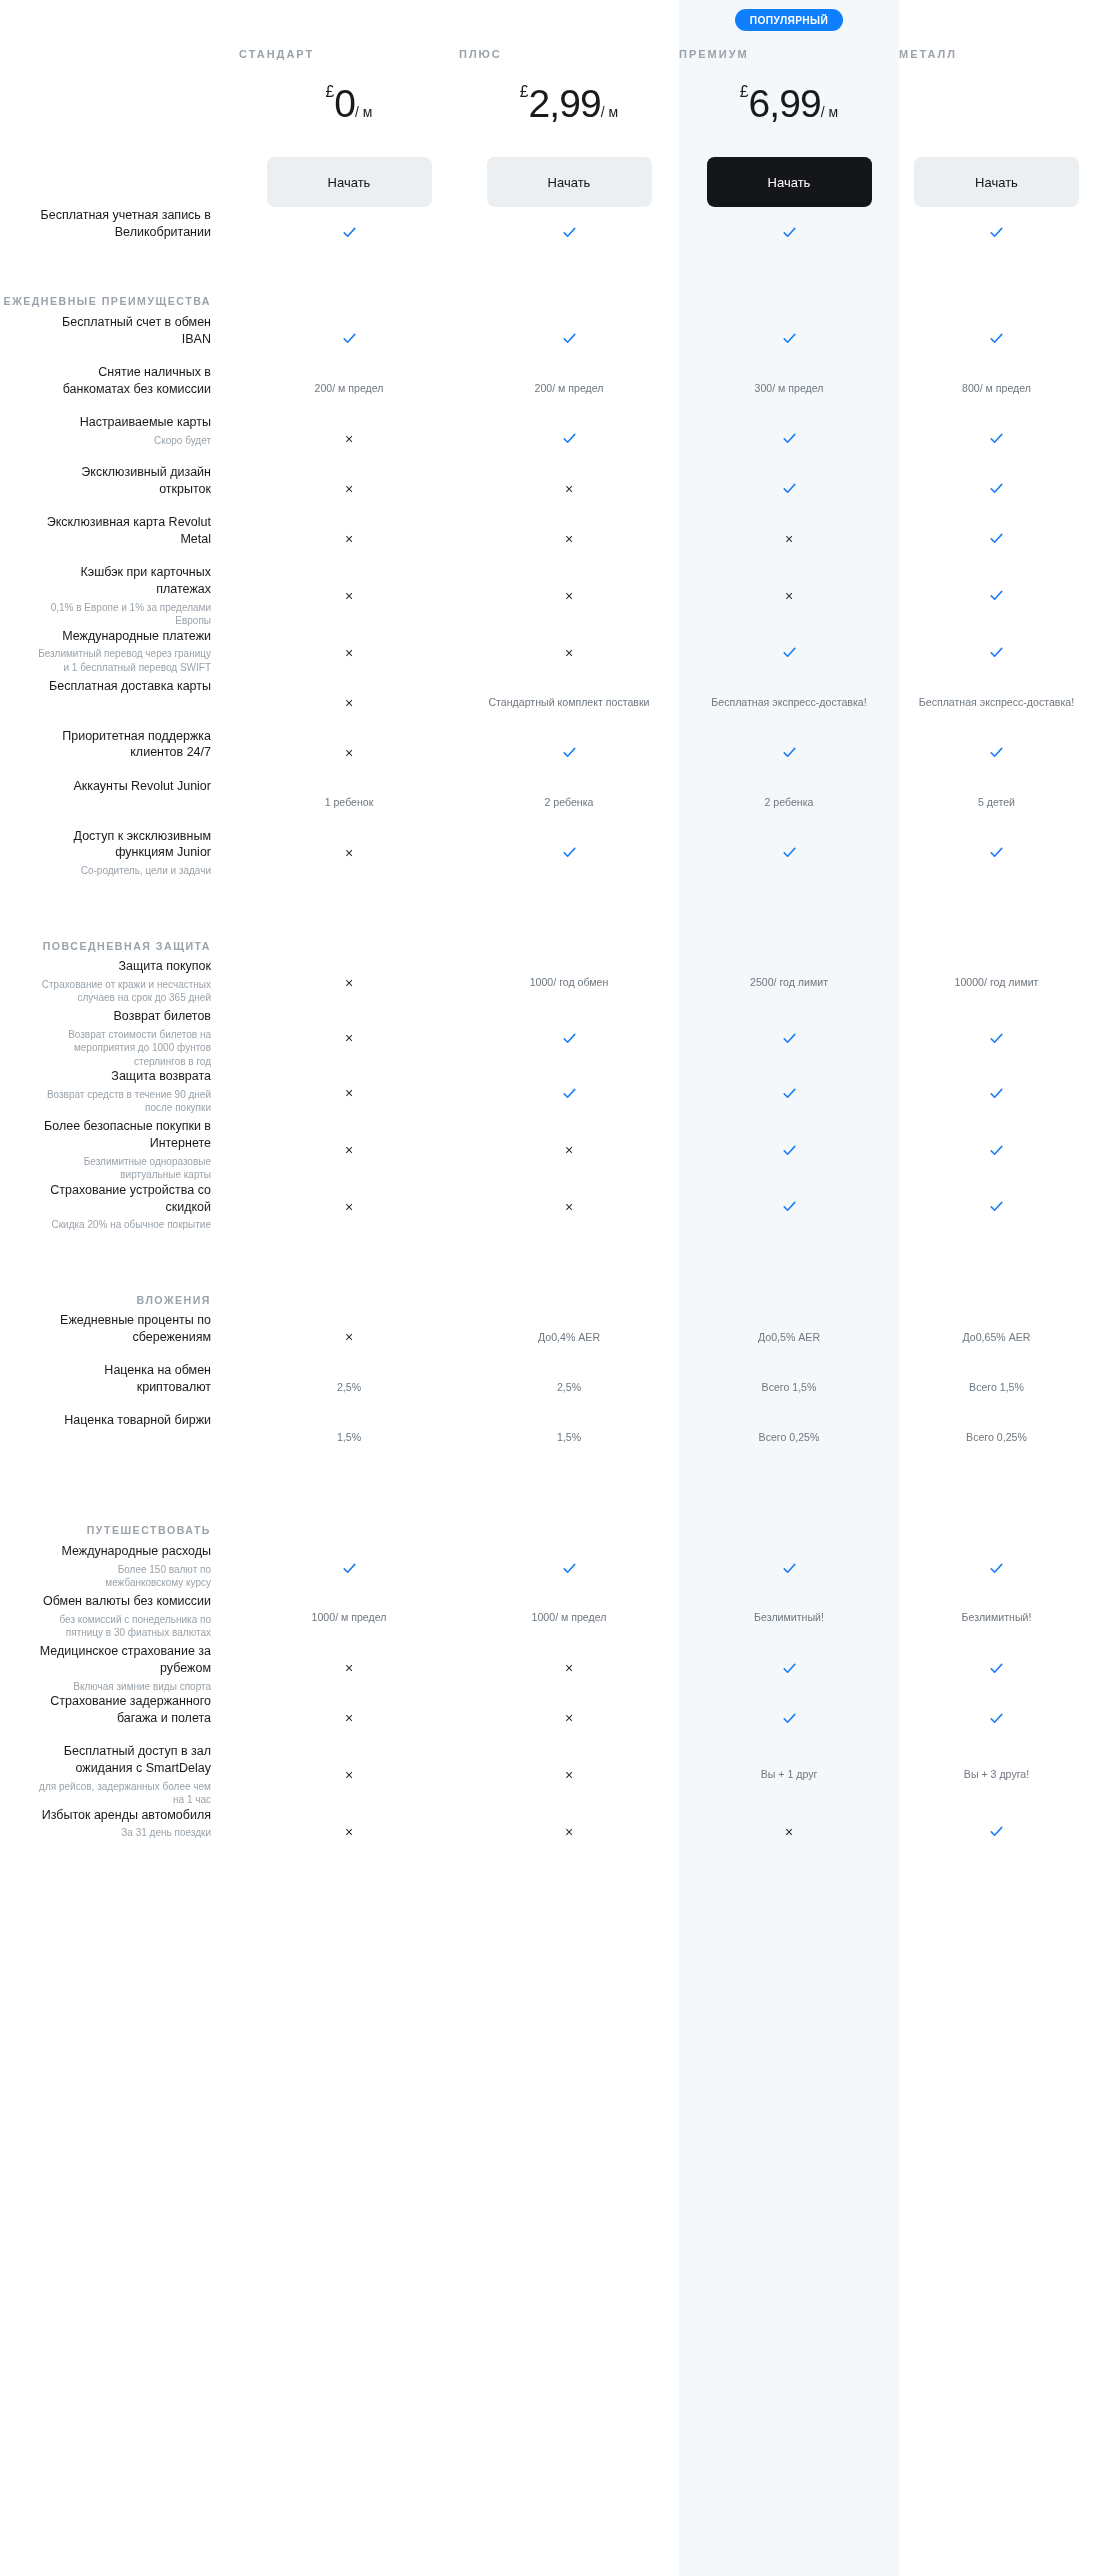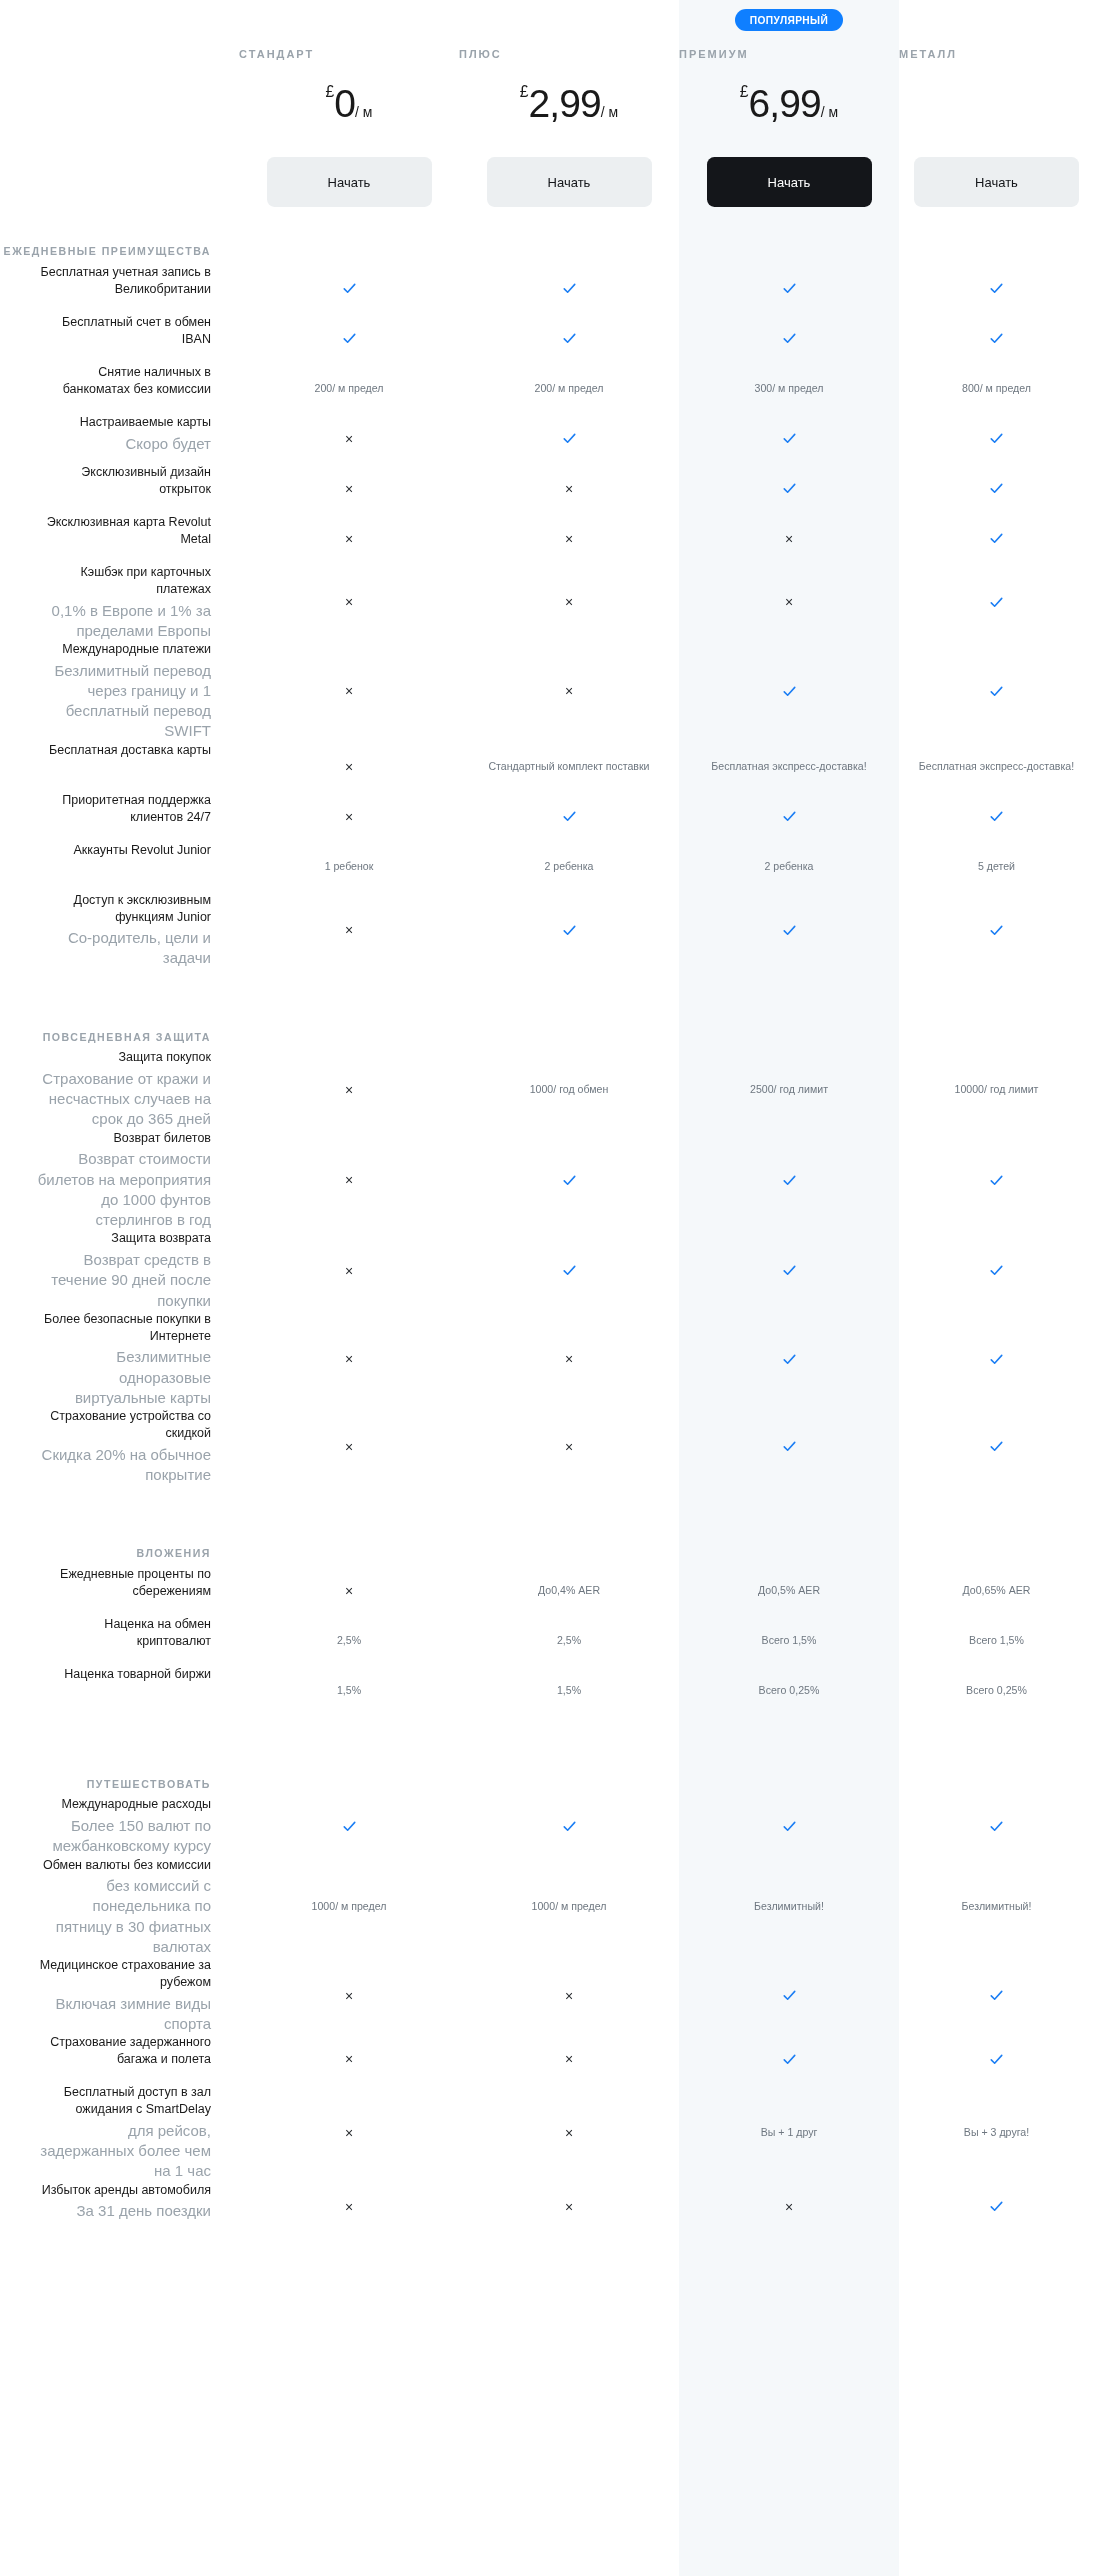--- a/index.html
+++ b/index.html
@@ -92,21 +92,21 @@
   .section-row { padding-top: 37px; padding-bottom: 3.7px; }
 
   
   .feat-row { }
   .feat-label {
     text-align: right;
     padding: 0 28px 0 37px;
     line-height: 1.35;
   }
   .feat-title { font-size: 12.5px; color: #1a1a1a; }
-  .feat-sub { font-size: 15px; color: #9aa3ab; margin-top: 2.8px; line-height:1.35; }
+  .feat-sub { font-size: 10px; color: #9aa3ab; margin-top: 2.8px; line-height:1.35; }
   .cell {
     display: flex; align-items: center; justify-content: center;
     text-align: center;
     font-size: 10.6px;
     color: #6e7780;
     padding: 0 5.6px;
     line-height: 1.3;
   }
   .cellbox { min-height: 50px; display:flex; align-items:center; justify-content:center; }
   .check { width: 15px; height: 15px; display:block; }
@@ -162,51 +162,51 @@
       </div>
       <div class="btn-wrap">
         <button class="btn dark">Начать</button>
       </div>
       <div class="btn-wrap">
         <button class="btn">Начать</button>
       </div>
     </div>
 
     <div id="table-body">
+        <div class="grid feat-row">
+          <div class="feat-label">
+            <div class="feat-title">Бесплатная учетная запись в Великобритании</div>
+          </div>
+          <div class="cell cellbox">
+            <svg class="check" viewBox="0 0 20 20">
+              <path d="M3 10.5 L7.5 15 L17 4.5" fill="none" stroke="#1b7ef4" stroke-width="2.1" stroke-linecap="round" stroke-linejoin="round"></path>
+            </svg>
+          </div>
+          <div class="cell cellbox">
+            <svg class="check" viewBox="0 0 20 20">
+              <path d="M3 10.5 L7.5 15 L17 4.5" fill="none" stroke="#1b7ef4" stroke-width="2.1" stroke-linecap="round" stroke-linejoin="round"></path>
+            </svg>
+          </div>
+          <div class="cell cellbox">
+            <svg class="check" viewBox="0 0 20 20">
+              <path d="M3 10.5 L7.5 15 L17 4.5" fill="none" stroke="#1b7ef4" stroke-width="2.1" stroke-linecap="round" stroke-linejoin="round"></path>
+            </svg>
+          </div>
+          <div class="cell cellbox">
+            <svg class="check" viewBox="0 0 20 20">
+              <path d="M3 10.5 L7.5 15 L17 4.5" fill="none" stroke="#1b7ef4" stroke-width="2.1" stroke-linecap="round" stroke-linejoin="round"></path>
+            </svg>
+          </div>
+        </div>
         <div class="grid section-row">
           <div class="section-head">ЕЖЕДНЕВНЫЕ ПРЕИМУЩЕСТВА</div>
           <div></div>
           <div></div>
           <div></div>
           <div></div>
-        </div>
-        <div class="grid feat-row">
-          <div class="feat-label">
-            <div class="feat-title">Бесплатная учетная запись в Великобритании</div>
-          </div>
-          <div class="cell cellbox">
-            <svg class="check" viewBox="0 0 20 20">
-              <path d="M3 10.5 L7.5 15 L17 4.5" fill="none" stroke="#1b7ef4" stroke-width="2.1" stroke-linecap="round" stroke-linejoin="round"></path>
-            </svg>
-          </div>
-          <div class="cell cellbox">
-            <svg class="check" viewBox="0 0 20 20">
-              <path d="M3 10.5 L7.5 15 L17 4.5" fill="none" stroke="#1b7ef4" stroke-width="2.1" stroke-linecap="round" stroke-linejoin="round"></path>
-            </svg>
-          </div>
-          <div class="cell cellbox">
-            <svg class="check" viewBox="0 0 20 20">
-              <path d="M3 10.5 L7.5 15 L17 4.5" fill="none" stroke="#1b7ef4" stroke-width="2.1" stroke-linecap="round" stroke-linejoin="round"></path>
-            </svg>
-          </div>
-          <div class="cell cellbox">
-            <svg class="check" viewBox="0 0 20 20">
-              <path d="M3 10.5 L7.5 15 L17 4.5" fill="none" stroke="#1b7ef4" stroke-width="2.1" stroke-linecap="round" stroke-linejoin="round"></path>
-            </svg>
-          </div>
         </div>
         <div class="grid feat-row">
           <div class="feat-label">
             <div class="feat-title">Бесплатный счет в обмен IBAN</div>
           </div>
           <div class="cell cellbox">
             <svg class="check" viewBox="0 0 20 20">
               <path d="M3 10.5 L7.5 15 L17 4.5" fill="none" stroke="#1b7ef4" stroke-width="2.1" stroke-linecap="round" stroke-linejoin="round"></path>
             </svg>
           </div>

